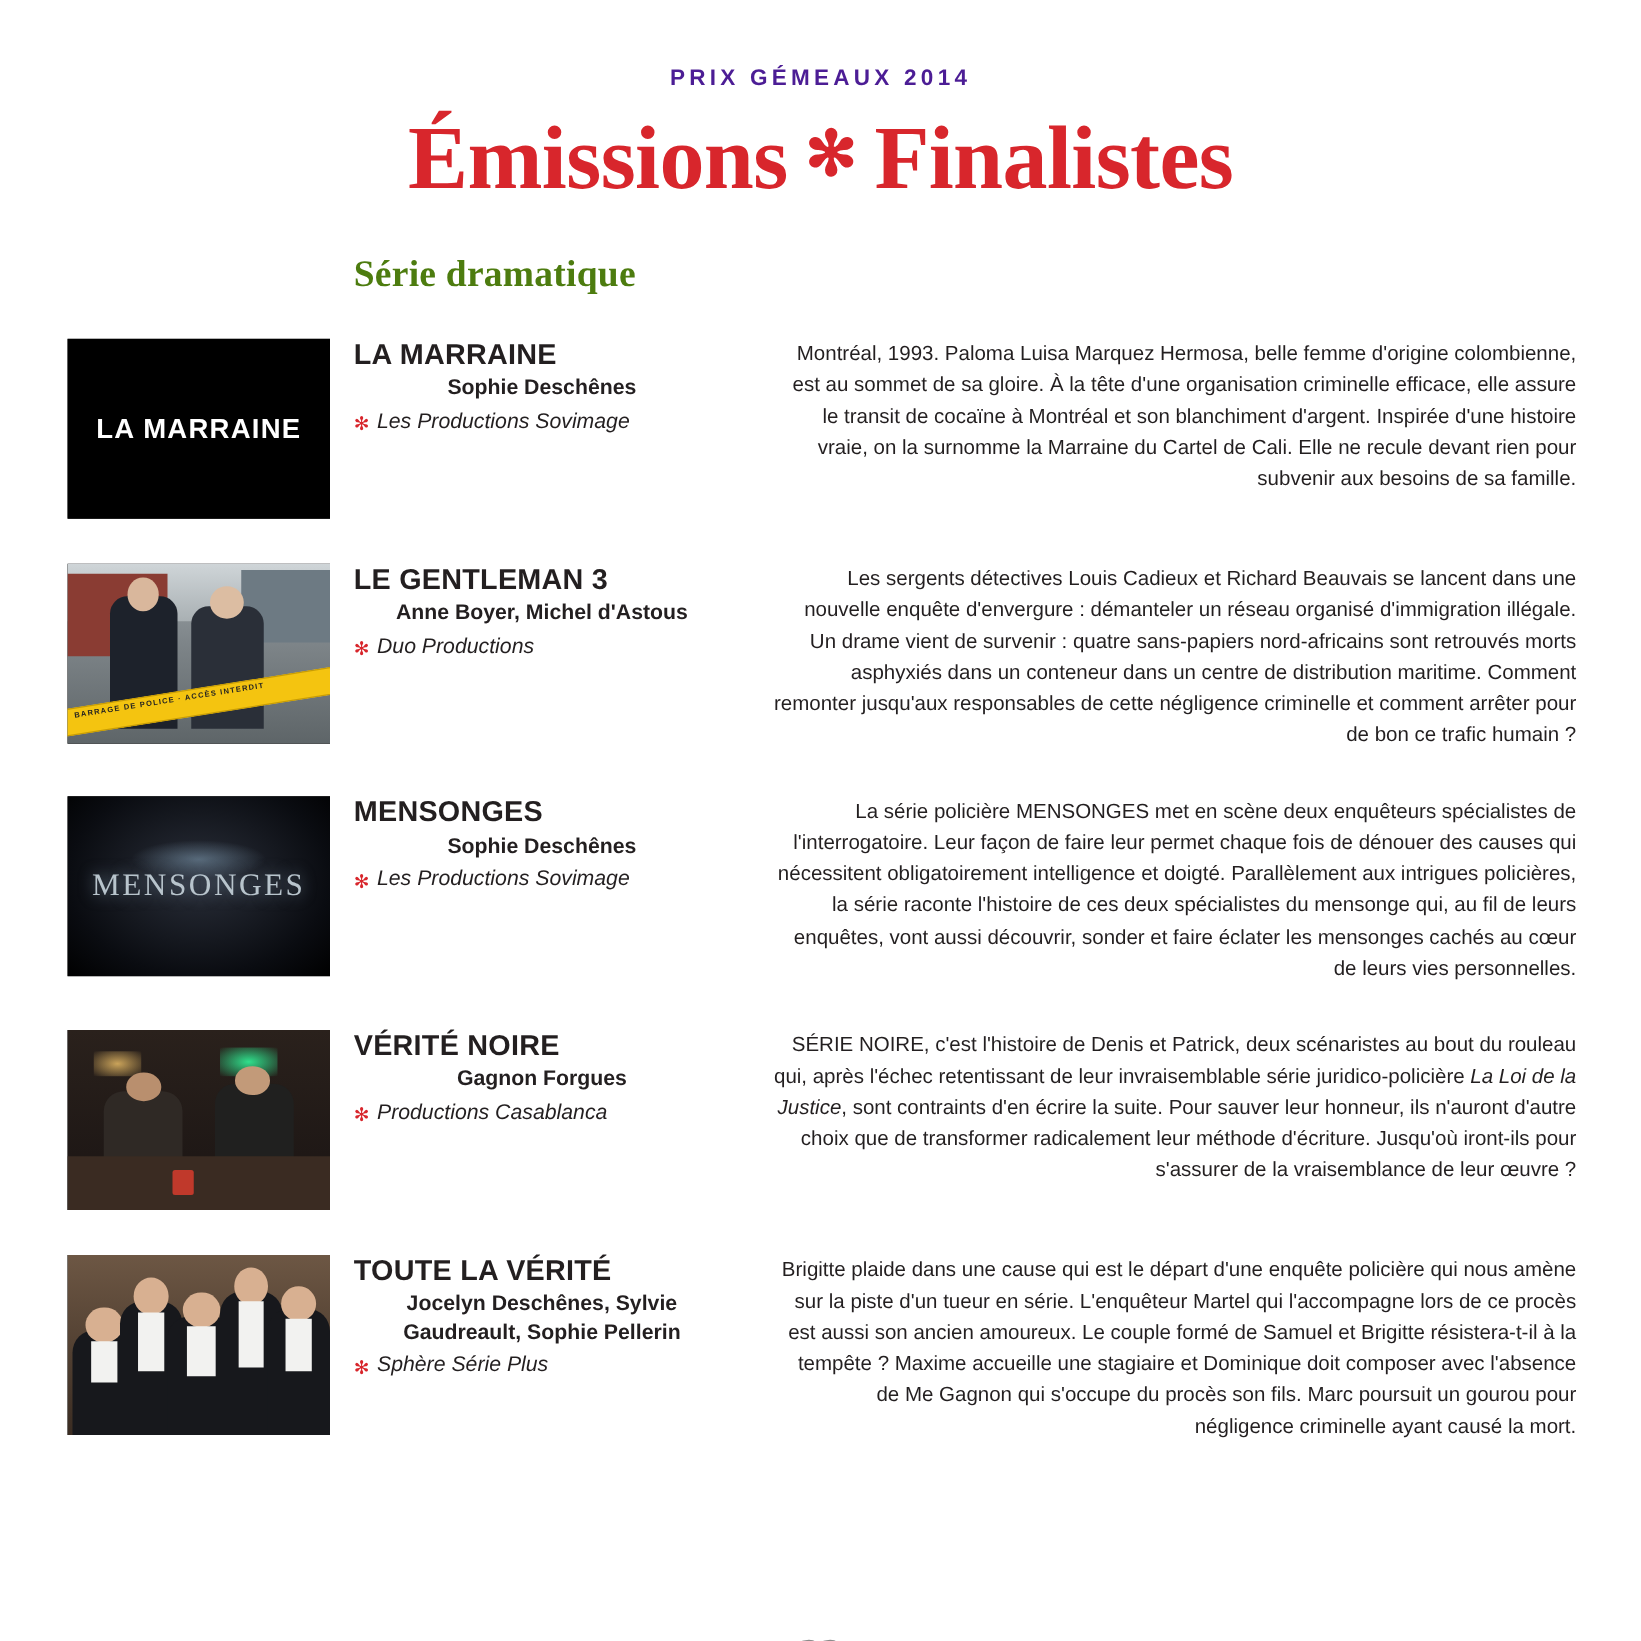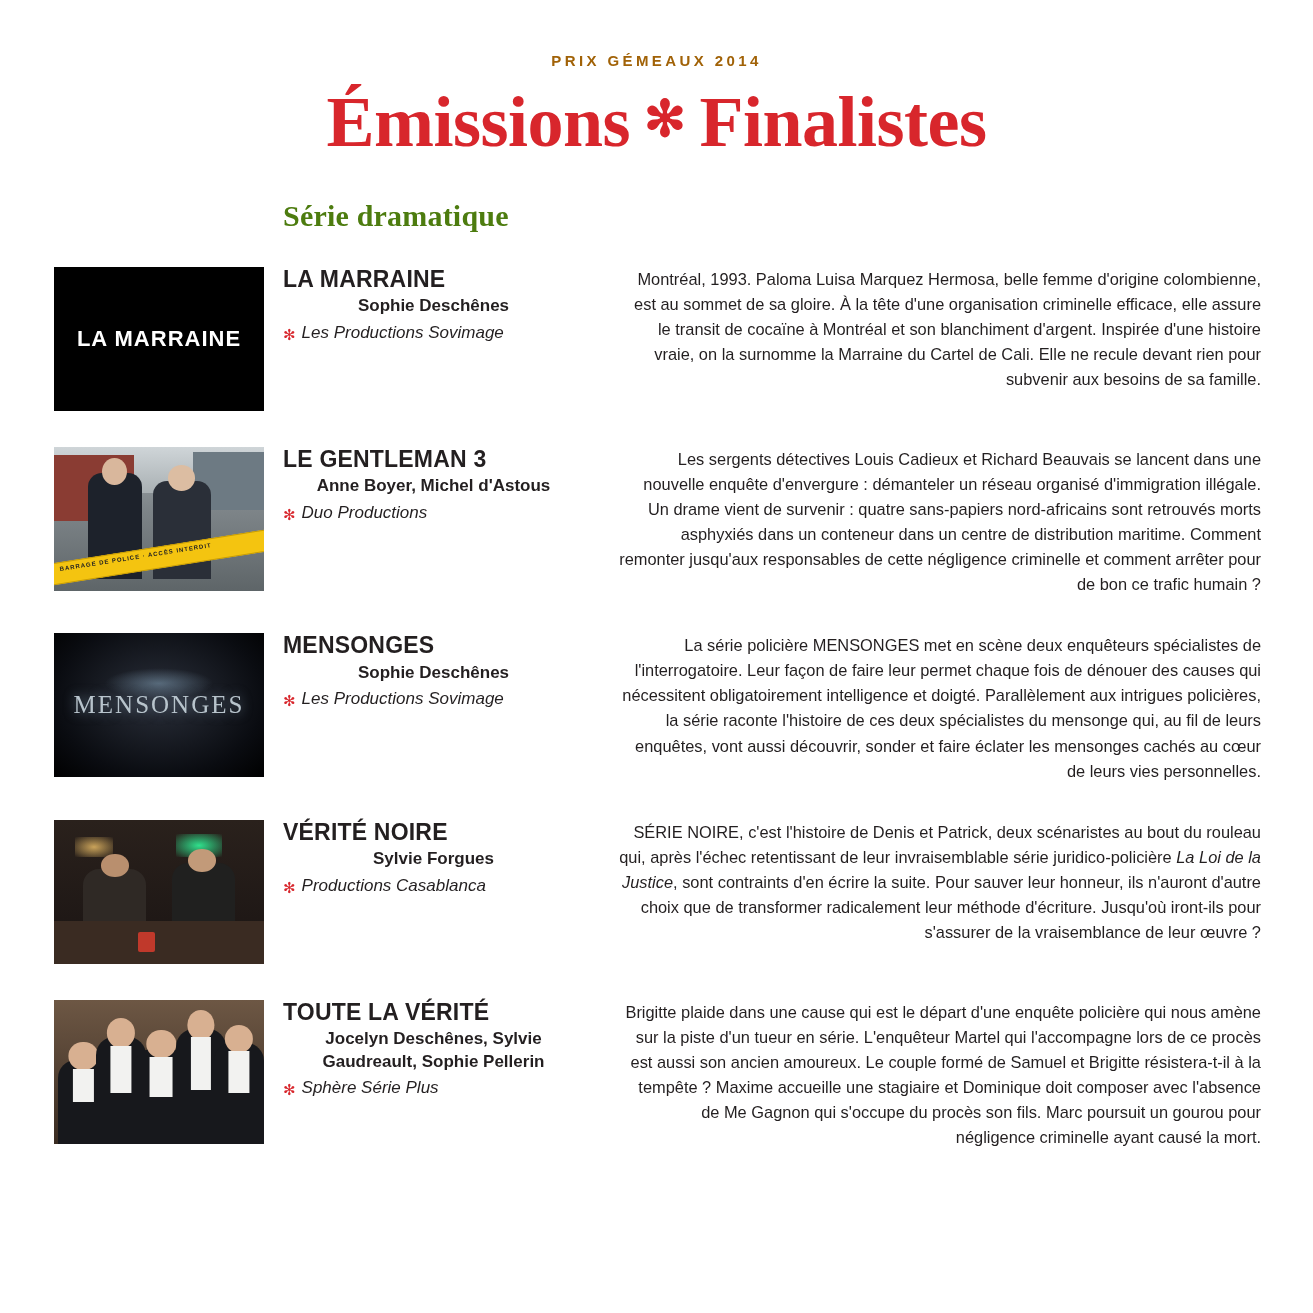--- a/index.html
+++ b/index.html
@@ -18,24 +18,24 @@
     position: relative;
     width: 1313px;
     height: 1313px;
     box-sizing: border-box;
   }
 
   
   .kicker {
     text-align: center;
     font-family: "Liberation Sans", sans-serif;
-    font-size: 15px;
+    font-size: 18px;
     letter-spacing: 3.4px;
     font-weight: 600;
-    color: #a16207;
+    color: #4c1d95;
     margin-top: 52px;
   }
   .title {
     text-align: center;
     font-family: "Liberation Serif", serif;
     font-weight: bold;
     font-size: 72px;
     color: #d8262c;
     letter-spacing: -0.5px;
     margin-top: 16px;
@@ -382,21 +382,21 @@
             </div>
           <div class="p2">
               <div class="head"></div>
             </div>
           <div class="bar"></div>
           <div class="drink"></div>
         </div>
       </div>
       <div class="meta">
         <div class="show-title">VÉRITÉ NOIRE</div>
-        <div class="people">Sylvie Forgues</div>
+        <div class="people">Gagnon Forgues</div>
         <div class="producer-line">
           <span class="bullet">✻</span>
           <span class="producer">Productions Casablanca</span>
         </div>
       </div>
       <div class="synopsis">
         <span>SÉRIE NOIRE, c'est l'histoire de Denis et Patrick, deux scénaristes au bout du rouleau qui, après l'échec retentissant de leur invraisemblable série juridico-policière </span><i>La Loi de la Justice</i><span>, sont contraints d'en écrire la suite. Pour sauver leur honneur, ils n'auront d'autre choix que de transformer radicalement leur méthode d'écriture. Jusqu'où iront-ils pour s'assurer de la vraisemblance de leur œuvre ?</span>
       </div>
     </div>
 

